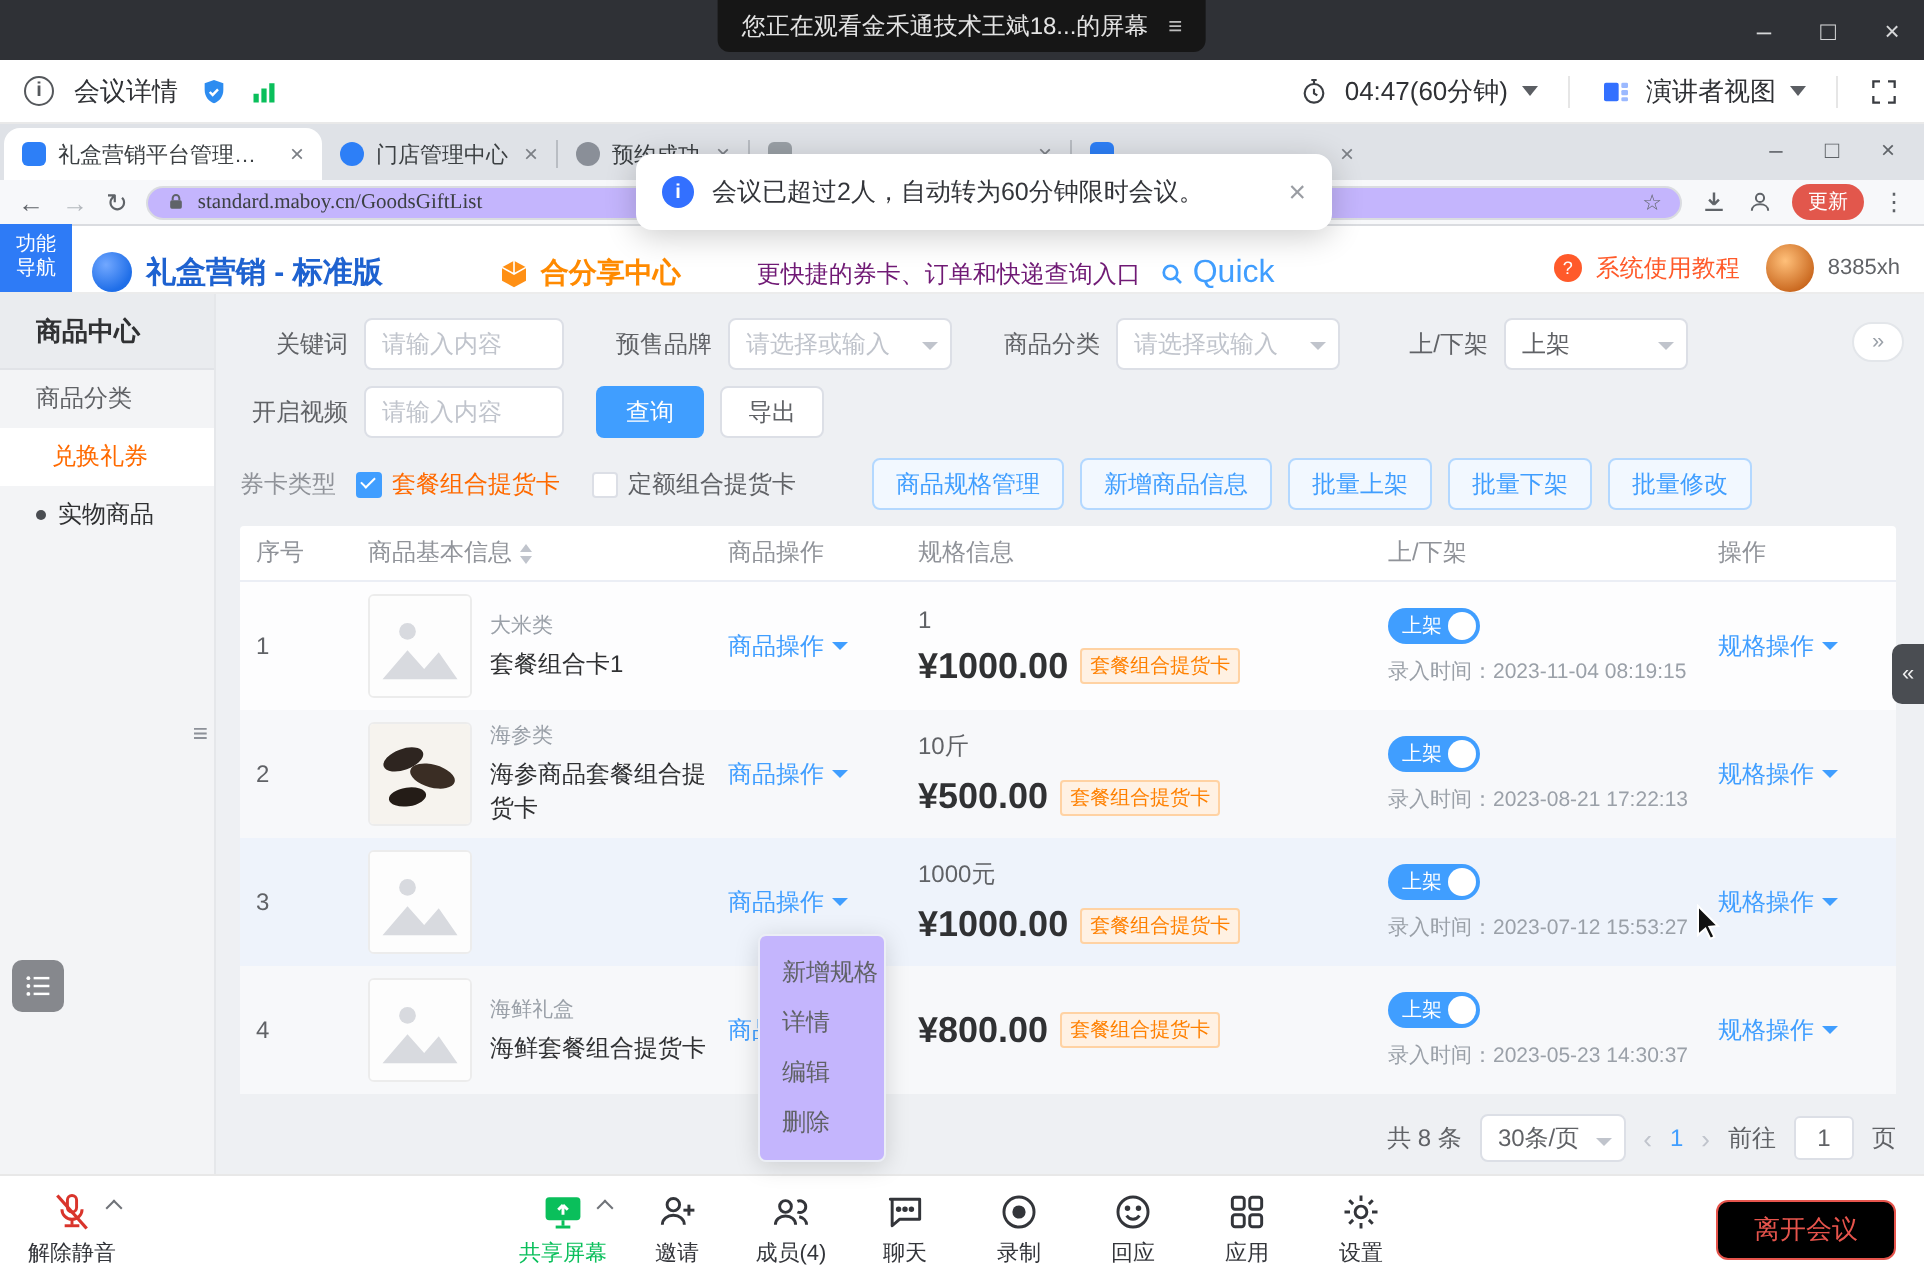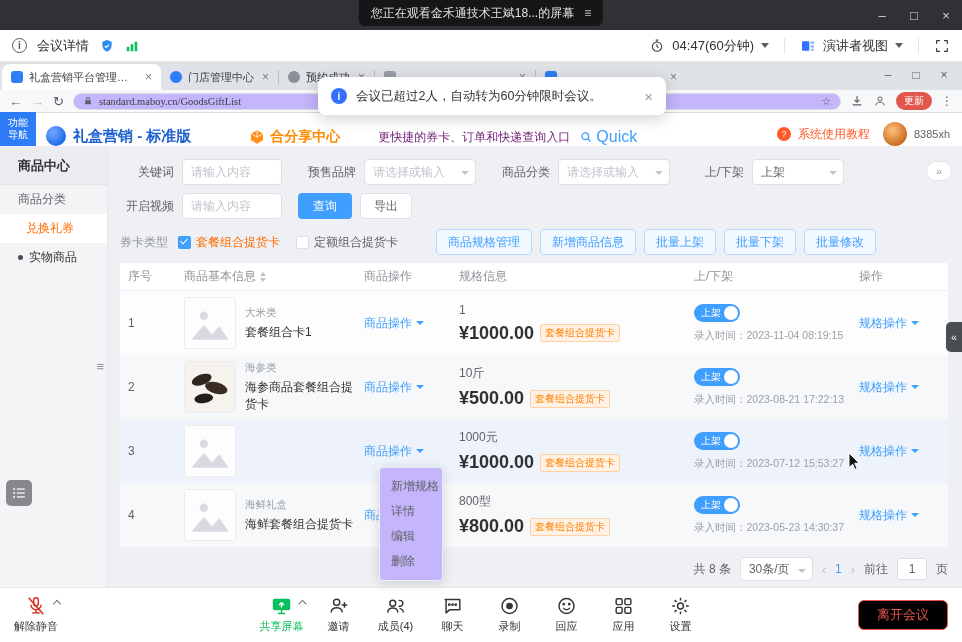--- a/index.html
+++ b/index.html
@@ -524,21 +524,20 @@
               <span class="pi">
                   <span class="cat">海鲜礼盒</span>
                   <span class="nm">海鲜套餐组合提货卡</span>
                 </span>
             </div>
             <div><span class="lnk">
                   <span>商品操作</span>
                   <i class="car"></i>
                 </span></div>
             <div class="cell-spec">
-                <span class="sp">800型</span>
               <span class="price-line">
                   <b>¥800.00</b>
                   <span class="badge">套餐组合提货卡</span>
                 </span>
               </div>
             <div class="cell-shelf">
               <span class="switch">
                   <span class="txt">上架</span>
                   <span class="knob"></span>
                 </span>

